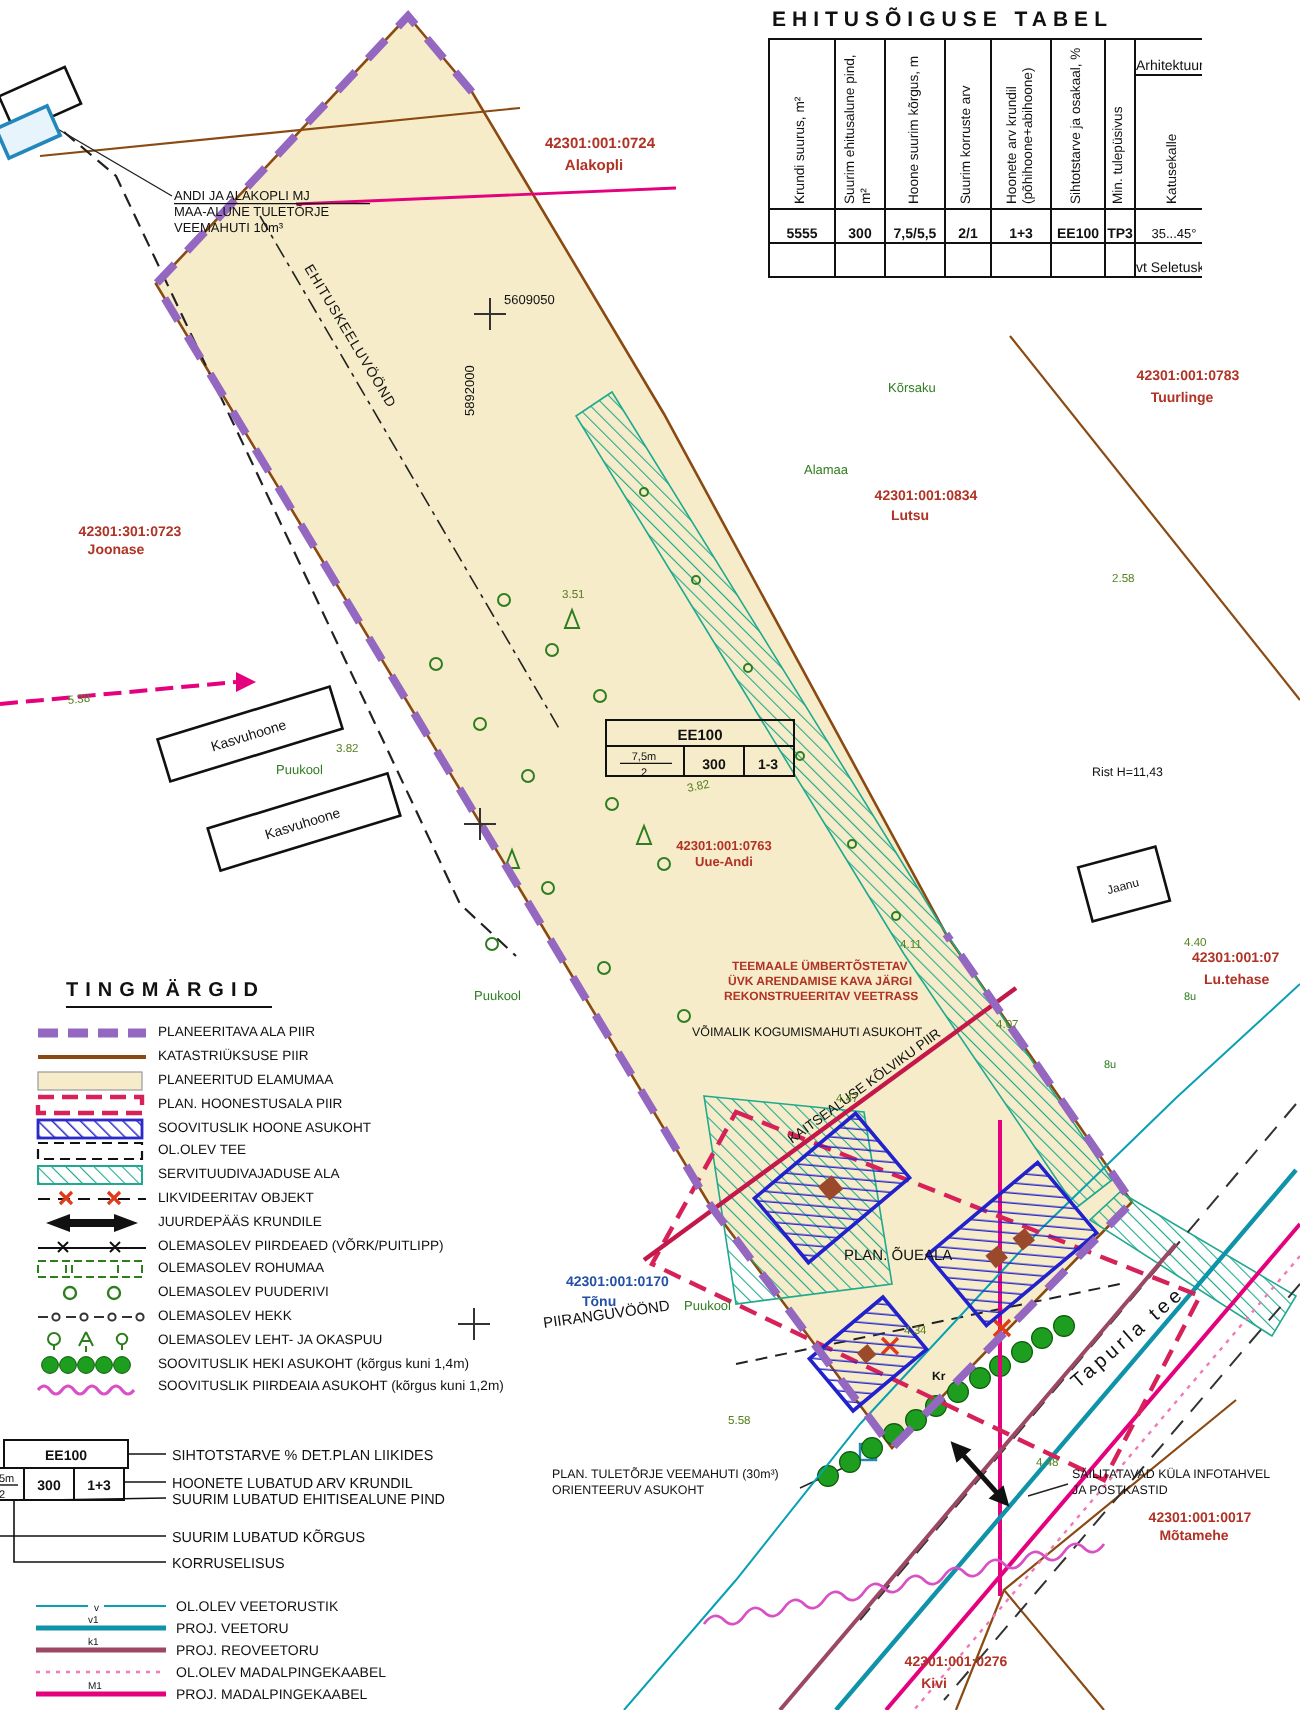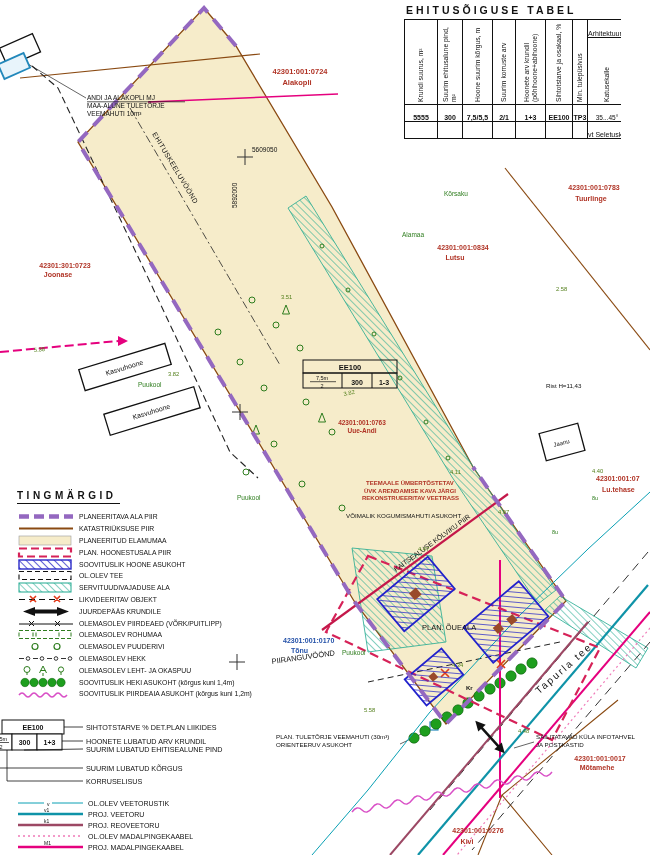--- a/index.html
+++ b/index.html
@@ -5,36 +5,36 @@
   html,body{margin:0;padding:0;background:#fff;}
   .stage{position:relative;width:650px;height:855px;background:#fff;overflow:hidden;
          font-family:"Liberation Sans",sans-serif;color:#111;}
   svg{font-family:"Liberation Sans",sans-serif;}
   svg text{fill:#111;}
   .tr{fill:#b03325;font-weight:bold;}
   .tg{fill:#2e7d1e;}
   .tb{fill:#2451a8;font-weight:bold;}
   .tev{fill:#55801e;}
   
-  .tbl-wrap{position:absolute;left:404px;top:2px;width:217px;overflow:hidden;}
+  .tbl-wrap{position:absolute;left:384px;top:2px;width:217px;overflow:hidden;}
   .tbl-title{font-size:10.5px;font-weight:bold;letter-spacing:3px;margin:2px 0 3px 2px;white-space:nowrap;}
   table.bt{border-collapse:collapse;table-layout:fixed;width:260px;border:1.5px solid #111;}
   table.bt td{border:1px solid #111;padding:0;font-size:7px;vertical-align:bottom;overflow:hidden;}
   .vert{writing-mode:vertical-rl;transform:rotate(180deg);font-size:6.8px;line-height:1.15;
         height:80px;margin:2px auto 2px auto;text-align:left;}
   .vert2{writing-mode:vertical-rl;transform:rotate(180deg);font-size:6.8px;line-height:1.15;
         height:60px;margin:2px auto 2px auto;text-align:left;}
   td.gh{font-size:7px;vertical-align:middle;padding:1px 2px;height:17px;white-space:nowrap;}
   td.val{font-size:7.5px;font-weight:bold;text-align:center;vertical-align:middle;height:16px;white-space:nowrap;}
   td.note{font-size:6.8px;vertical-align:middle;padding:0 2px;height:16px;white-space:nowrap;}
   td.emp{height:16px;}
   
   .lg{position:absolute;left:17px;top:490px;width:330px;}
   .lg-title{font-size:10px;font-weight:bold;letter-spacing:3.5px;border-bottom:1.5px solid #111;
-            width:max-content;padding:0 4px 2px 0;margin-bottom:7px;}
+            width:max-content;padding:0 4px 2px 0;margin-bottom:7px;margin-left:16px;}
   .lg-row{display:flex;align-items:center;height:11.8px;}
   .lg-row svg{width:58px;height:11px;flex:0 0 58px;}
   .lg-lab{font-size:6.8px;margin-left:4px;white-space:nowrap;}
 </style>
 </head>
 <body>
 
 <div class="stage">
 
 <svg width="650" height="855" viewBox="0 0 650 855" style="position:absolute;left:0;top:0;">

